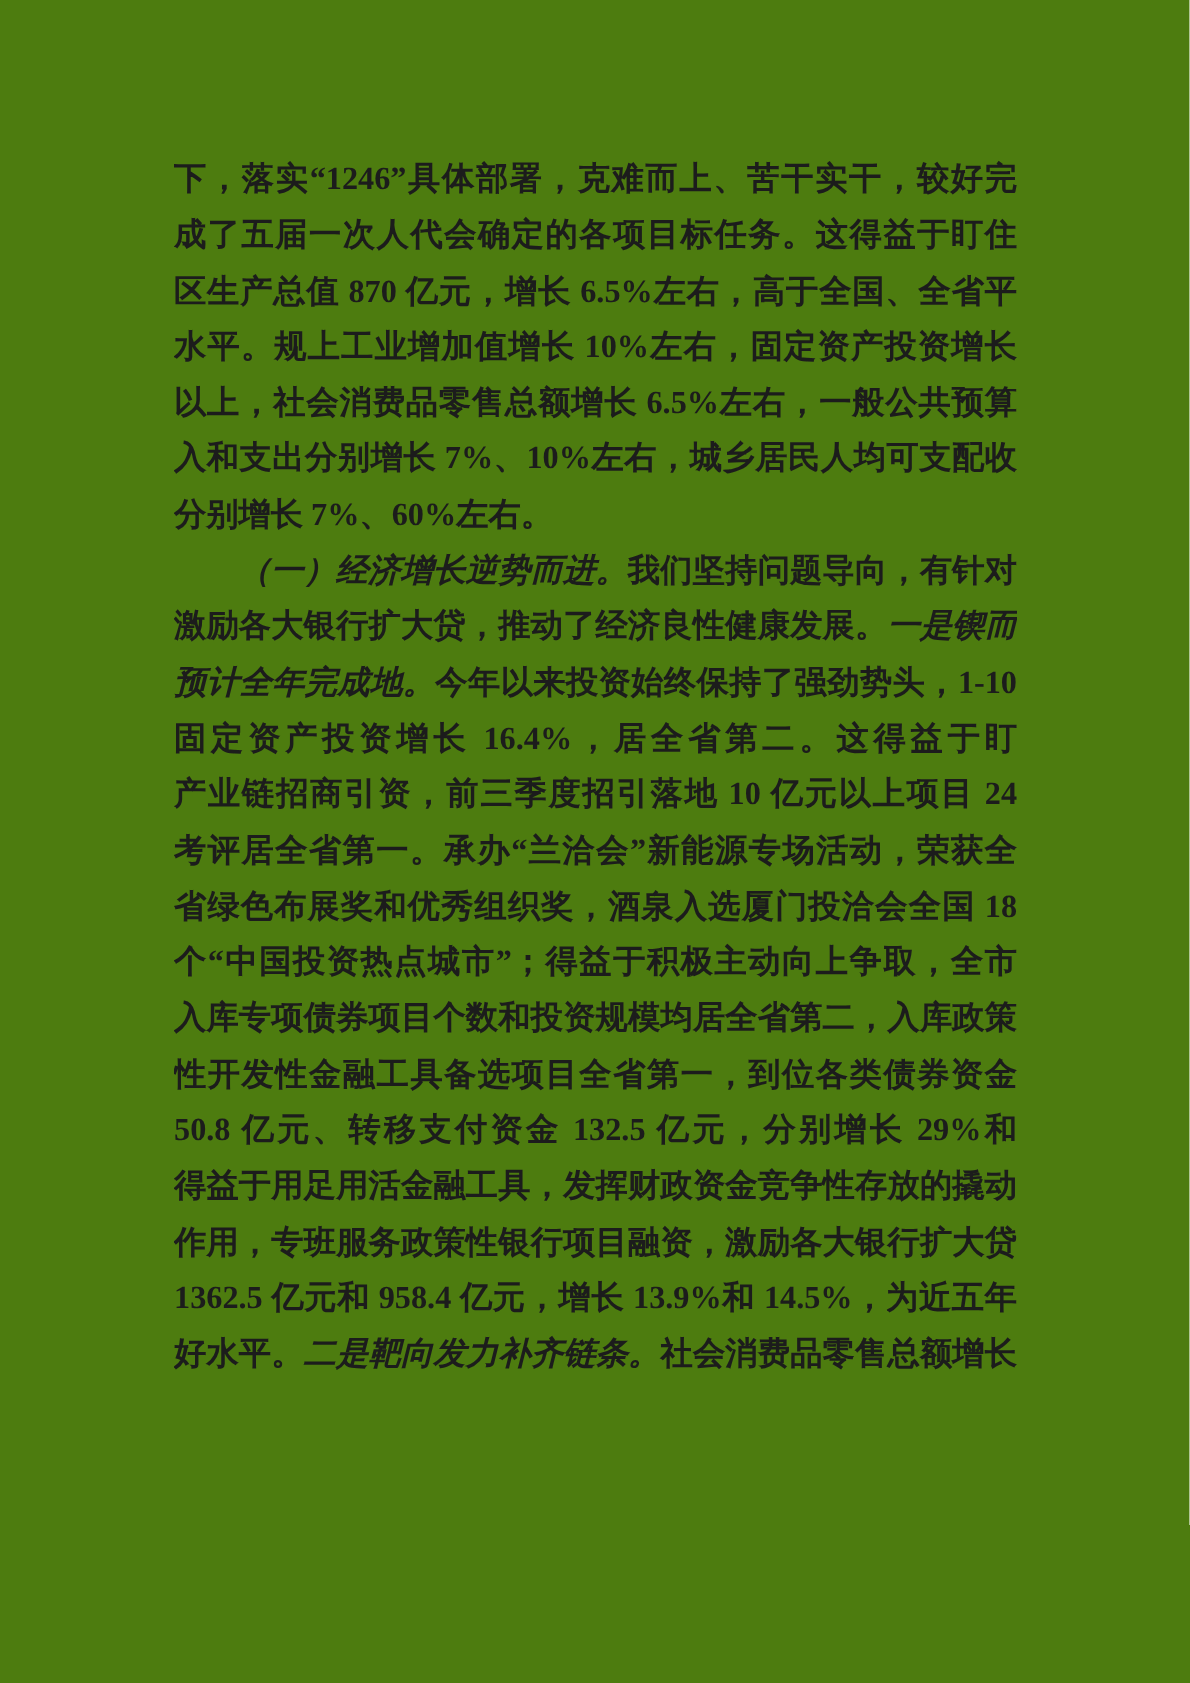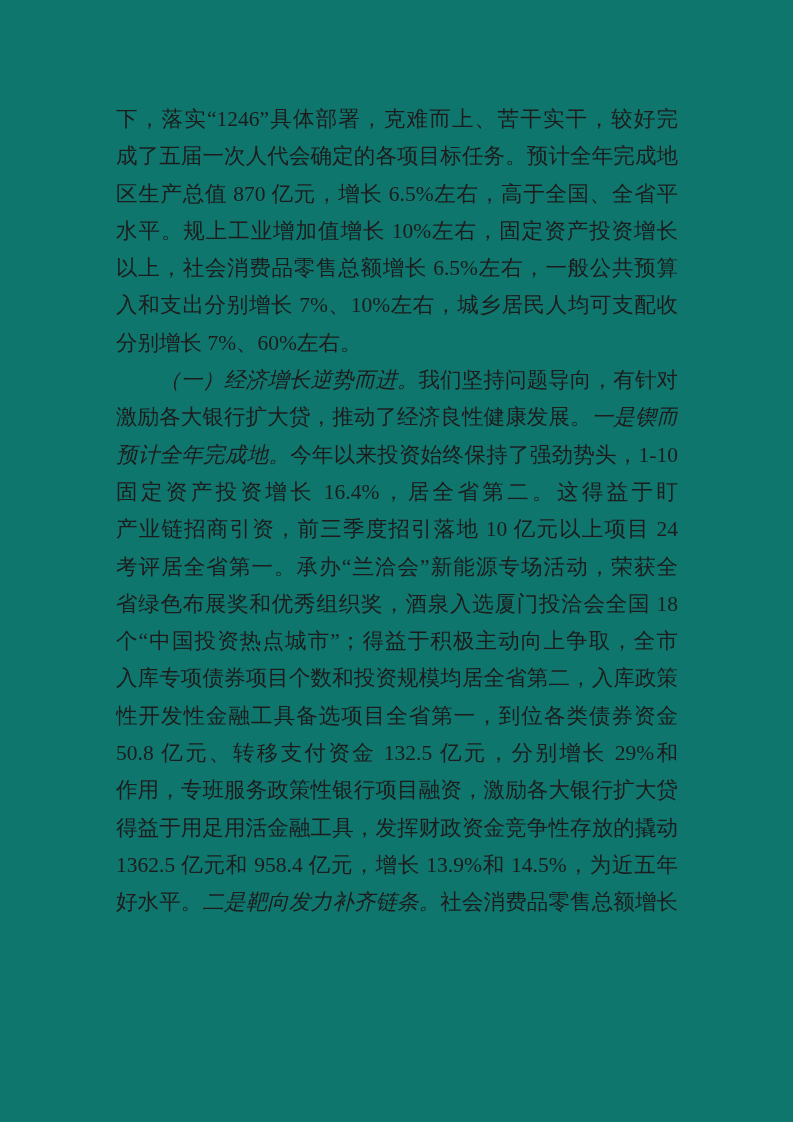--- a/index.html
+++ b/index.html
@@ -45,42 +45,42 @@
     font-style: normal;
   }
   .seg.em-kai {
     
     font-style: italic;
   }
 </style>
 </head>
 <body>
 
-<div class="page" style="background: #0f766e;">
+<div class="page" style="background: #4d7c0f; font-weight: bold;">
   <div class="text-block" style="color: rgb(28, 28, 28);">
       <div class="paragraph">
         <div class="line"><span class="seg">下，落实“1246”具体部署，克难而上、苦干实干，较好完</span></div>
-        <div class="line"><span class="seg">成了五届一次人代会确定的各项目标任务。预计全年完成地</span></div>
+        <div class="line"><span class="seg">成了五届一次人代会确定的各项目标任务。这得益于盯住</span></div>
         <div class="line"><span class="seg">区生产总值 870 亿元，增长 6.5%左右，高于全国、全省平均</span></div>
         <div class="line"><span class="seg">水平。规上工业增加值增长 10%左右，固定资产投资增长 15%</span></div>
         <div class="line"><span class="seg">以上，社会消费品零售总额增长 6.5%左右，一般公共预算收</span></div>
         <div class="line"><span class="seg">入和支出分别增长 7%、10%左右，城乡居民人均可支配收入</span></div>
         <div class="line last"><span class="seg">分别增长 7%、60%左右。</span></div>
       </div>
       <div class="paragraph">
         <div class="line indent"><span class="seg em-kai">（一）经济增长逆势而进。</span><span class="seg">我们坚持问题导向，有针对</span></div>
         <div class="line"><span class="seg">激励各大银行扩大贷，推动了经济良性健康发展。</span><span class="seg em-kai">一是锲而</span></div>
         <div class="line"><span class="seg em-kai">预计全年完成地。</span><span class="seg">今年以来投资始终保持了强劲势头，1-10 月</span></div>
         <div class="line"><span class="seg">固定资产投资增长 16.4%，居全省第二。这得益于盯住“6+1”</span></div>
         <div class="line"><span class="seg">产业链招商引资，前三季度招引落地 10 亿元以上项目 24 个，</span></div>
         <div class="line"><span class="seg">考评居全省第一。承办“兰洽会”新能源专场活动，荣获全</span></div>
         <div class="line"><span class="seg">省绿色布展奖和优秀组织奖，酒泉入选厦门投洽会全国 18</span></div>
         <div class="line"><span class="seg">个“中国投资热点城市”；得益于积极主动向上争取，全市</span></div>
         <div class="line"><span class="seg">入库专项债券项目个数和投资规模均居全省第二，入库政策</span></div>
         <div class="line"><span class="seg">性开发性金融工具备选项目全省第一，到位各类债券资金</span></div>
         <div class="line"><span class="seg">50.8 亿元、转移支付资金 132.5 亿元，分别增长 29%和 31.5%；</span></div>
+        <div class="line"><span class="seg">得益于用足用活金融工具，发挥财政资金竞争性存放的撬动</span></div>
         <div class="line"><span class="seg">作用，专班服务政策性银行项目融资，激励各大银行扩大贷</span></div>
-        <div class="line"><span class="seg">得益于用足用活金融工具，发挥财政资金竞争性存放的撬动</span></div>
         <div class="line"><span class="seg">1362.5 亿元和 958.4 亿元，增长 13.9%和 14.5%，为近五年最</span></div>
         <div class="line"><span class="seg">好水平。</span><span class="seg em-kai">二是靶向发力补齐链条。</span><span class="seg">社会消费品零售总额增长</span></div>
       </div>
     </div>
 </div>
 
 </body></html>

